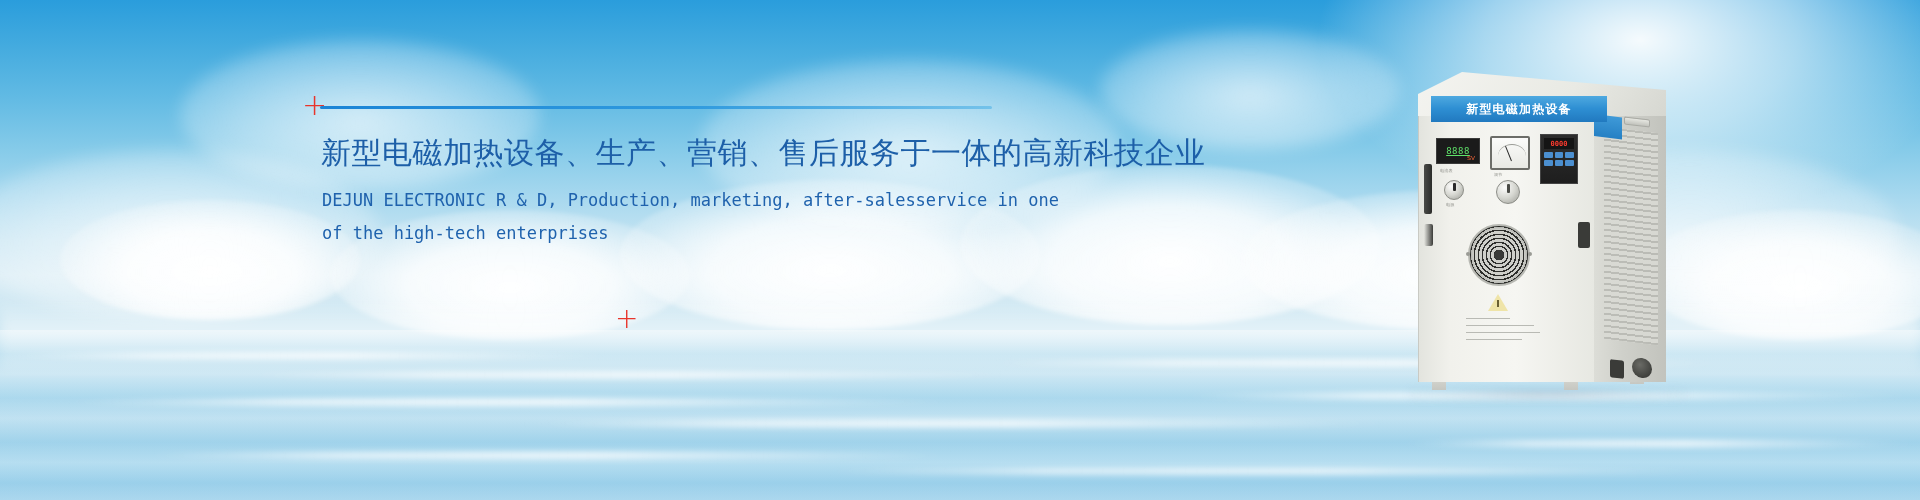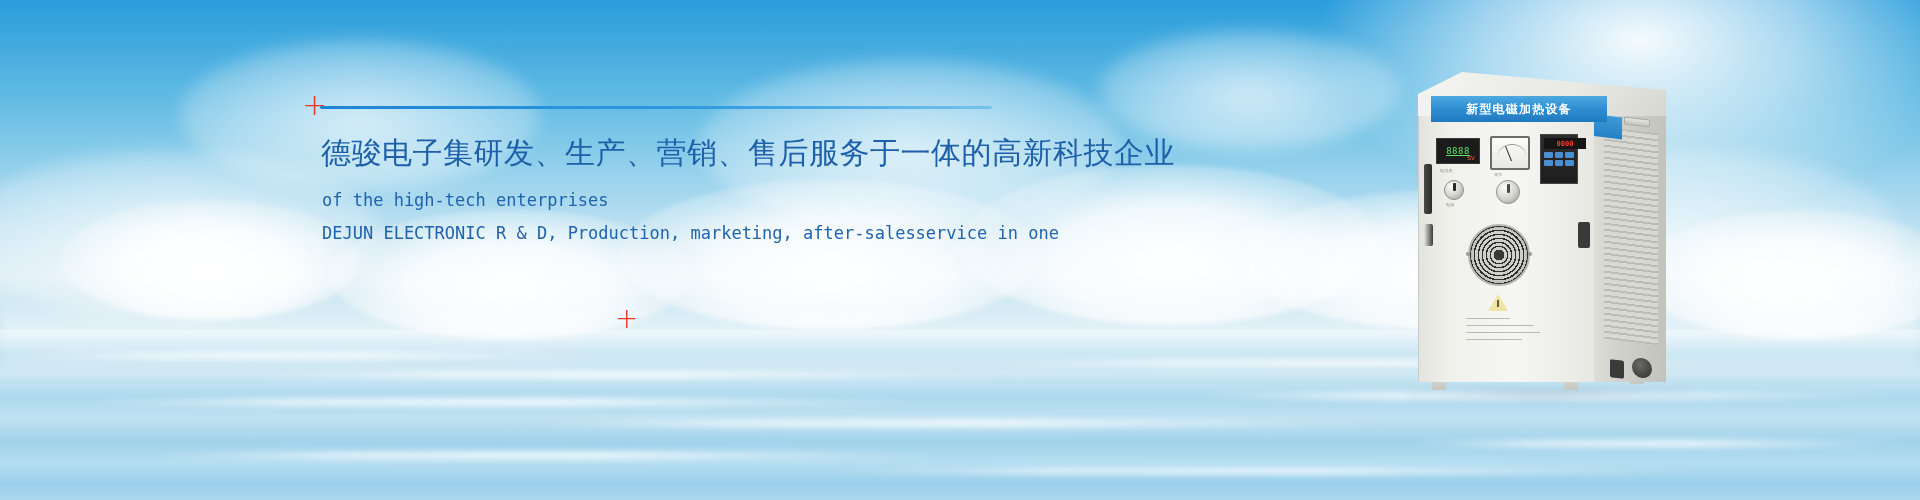--- a/index.html
+++ b/index.html
@@ -219,21 +219,21 @@
     border-radius:50% 50% 0 0 / 100% 100% 0 0;
   }
   .m-keypad {
     position:absolute; left:122px; top:62px;
     width:38px; height:50px;
     background:linear-gradient(to bottom, #2d2d2d 0%, #1e1e1e 100%);
     border:1px solid #444;
     padding:3px;
   }
   .m-keypad .led {
-    width:42px; height:11px; margin:0 auto 3px;
+    width:30px; height:11px; margin:0 auto 3px;
     background:#151515;
     display:flex; align-items:center; justify-content:center;
   }
   .m-keypad .led b {
     font-family:"DejaVu Sans Mono", monospace;
     font-size:7px; color:#ff3b2e;
   }
   .m-keypad .pads {
     display:grid; grid-template-columns:repeat(3,1fr);
     gap:2px; width:30px; margin:0 auto;
@@ -407,24 +407,24 @@
   <div class="water-streak" style="left:1180px; top:392px; width:740px; height:8px;"></div>
   <div class="water-streak" style="left:140px;  top:452px; width:820px; height:7px;"></div>
   <div class="water-streak" style="left:820px;  top:468px; width:900px; height:6px;"></div>
   <div class="water-streak" style="left:1400px; top:440px; width:520px; height:7px;"></div>
 
   <div class="plus plus-1">+</div>
   <div class="plus plus-2">+</div>
 
   <div class="text-block">
     <div class="divider"></div>
-    <div class="subtitle-cn">德骏电子集研发、生产、营销、售后服务于一体的高新科技企业</div>
+    <div class="subtitle-cn">新型电磁加热设备、生产、营销、售后服务于一体的高新科技企业</div>
     <div class="subtitle-en">
+      <div>DEJUN ELECTRONIC R &amp; D, Production, marketing, after-salesservice in one</div>
       <div>of the high-tech enterprises</div>
-      <div>DEJUN ELECTRONIC R &amp; D, Production, marketing, after-salesservice in one</div>
     </div>
   </div>
 
   <div class="machine">
     <div class="m-shadow"></div>
 
     <div class="m-leg l1"></div>
     <div class="m-leg l2"></div>
     <div class="m-leg l3"></div>
 

